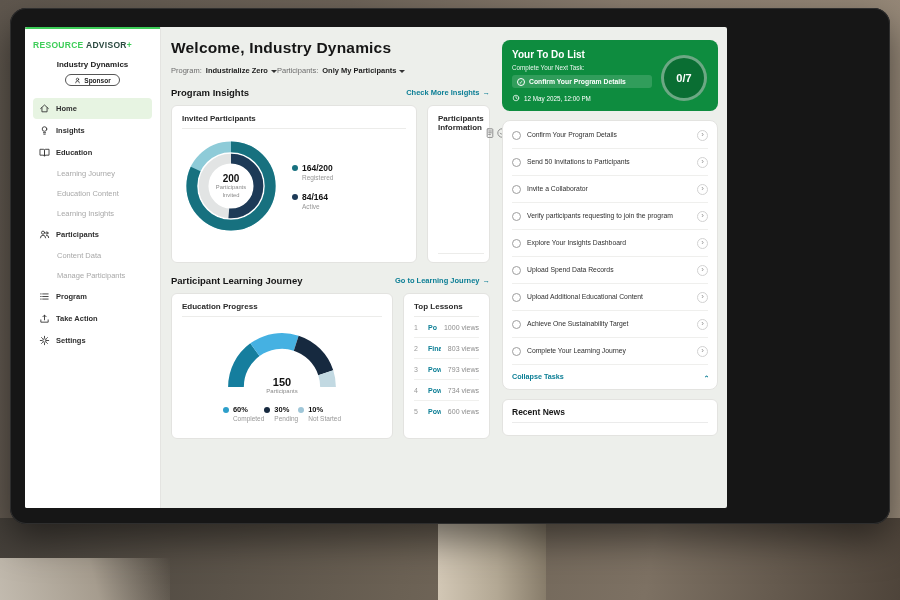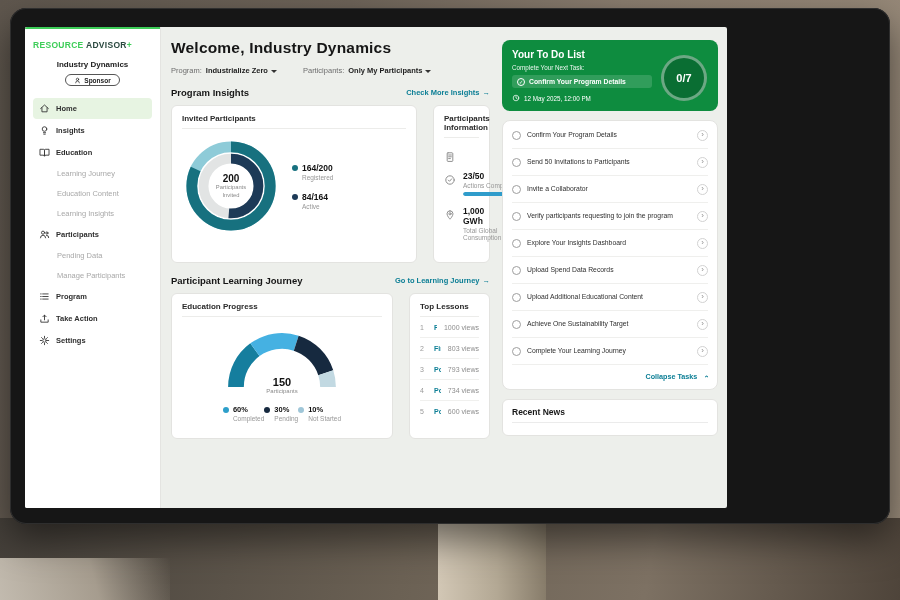--- a/index.html
+++ b/index.html
@@ -31,49 +31,49 @@
         color:#2e2e2e;border-radius:4px;margin-bottom:1px;cursor:pointer}
   .nav-item.active{background:#e7f4e2}
   .nav-item.sub{padding-left:24px;color:#a8a8a8;font-weight:normal}
   .ic{width:11px;height:11px;display:flex;align-items:center;justify-content:center;flex-shrink:0}
   .ic svg{width:11px;height:11px;stroke:#3a3a3a;fill:none;stroke-width:1;stroke-linecap:round;stroke-linejoin:round}
   .badge-pill svg{width:7px;height:7px;stroke:#222;fill:none;stroke-width:1.2;stroke-linecap:round}
 
   
   .main{flex:1;padding:12px 10px 12px 10px;min-width:0}
   .welcome{font-size:15.5px;font-weight:bold;color:#161616;letter-spacing:.2px}
-  .filters{display:flex;gap:26px;margin-top:9px;font-size:7.5px;align-items:center}
+  .filters{display:flex;margin-top:9px;font-size:7.5px;align-items:center}
   .filter{display:flex;align-items:center;gap:4px;cursor:pointer}
   .filter .lab{color:#6d6d6d}
   .filter .val{font-weight:bold;color:#1d1d1d;display:flex;align-items:center;gap:3px}
   .caret{width:0;height:0;border-left:3px solid transparent;border-right:3px solid transparent;
         border-top:3.5px solid #333;margin-top:1px}
   .sec-row{display:flex;justify-content:space-between;align-items:center;margin-top:12px;margin-bottom:7px}
   .sec-title{font-size:9.5px;font-weight:bold;color:#161616}
   .sec-link{font-size:7.5px;font-weight:bold;color:#0b7e95;display:flex;gap:3px;align-items:flex-start;cursor:pointer}
-  .cards{display:flex;gap:16px}
+  .cards{display:flex;gap:10px}
   .card{background:#fff;border:1px solid #e3e3e0;border-radius:6px;padding:8px 10px}
   .card-title{font-size:8px;font-weight:bold;color:#2a2a2a;padding-bottom:5px;border-bottom:1px solid #ececea}
   .row1 .card{height:158px}
   .row2 .card{height:146px}
 
   .invited{width:246px;flex-shrink:0}
   .donut-wrap{display:flex;align-items:center;gap:12px;padding-top:8px}
   .donut-box{position:relative;width:98px;height:98px;flex-shrink:0}
   .donut-box svg{width:98px;height:98px;display:block}
   .donut-center{position:absolute;inset:0;display:flex;flex-direction:column;align-items:center;justify-content:center;text-align:center}
   .donut-center .v{font-size:10px;font-weight:bold;color:#111}
   .donut-center .l{font-size:5.8px;color:#8b8b8b;width:42px;line-height:1.25}
   .legend-item{margin-bottom:11px}
   .legend-item:last-child{margin-bottom:0}
   .legend-line{display:flex;align-items:center;gap:4px;font-size:8.5px;font-weight:bold;color:#111}
   .dot{width:6px;height:6px;border-radius:50%;flex-shrink:0;background:#888}
   .legend-sub{font-size:6.5px;color:#979797;margin-left:10px;margin-top:1px}
 
-  .info{flex:1;display:flex;flex-direction:column;min-width:0}
+  .info{flex:1;display:flex;flex-direction:row;min-width:0}
   .stat{display:flex;gap:7px;margin-top:10px;align-items:flex-start}
   .sic{width:12px;height:12px;flex-shrink:0;margin-top:1px}
   .sic svg{width:12px;height:12px;stroke:#8f8f8f;fill:none;stroke-width:1;stroke-linecap:round;stroke-linejoin:round}
   .sv{font-size:8.5px;font-weight:bold;color:#141414}
   .sl{font-size:6.5px;color:#979797;margin-top:1px}
   .bar{width:124px;height:4px;background:#e2e7ea;border-radius:2px;margin-top:3px;overflow:hidden}
   .bar-fill{height:100%;background:#2f9ccb;border-radius:2px}
 
   .edu{width:222px;flex-shrink:0}
   .gauge-wrap{position:relative;width:128px;margin:8px auto 0}
@@ -104,21 +104,21 @@
   .tg-due svg{width:8px;height:8px;stroke:#fff;fill:none;stroke-width:1.1;stroke-linecap:round}
   .tg-ring{position:absolute;top:15px;right:11px;width:46px;height:46px;border-radius:50%;background:#0a6e33;
         border:3px solid rgba(255,255,255,.4);display:flex;align-items:center;justify-content:center;
         font-size:11px;font-weight:bold}
   .todo-list{background:#fff;border:1px solid #e3e3e0;border-radius:8px;margin-top:9px;padding:1px 9px}
   .task-row{display:flex;align-items:center;gap:6px;padding:7.5px 0;border-bottom:1px solid #efefed;cursor:pointer}
   .task-check{width:9px;height:9px;border:1.2px solid #9e9e9e;border-radius:50%;flex-shrink:0}
   .task-label{flex:1;font-size:6.8px;color:#2f2f2f;line-height:1.3}
   .task-chev{width:11px;height:11px;border:1px solid #d2d2d2;border-radius:50%;display:flex;align-items:center;
         justify-content:center;font-size:8px;color:#909090;flex-shrink:0;line-height:1}
-  .collapse-row{display:flex;justify-content:flex-end;align-items:center;gap:8px;padding:7px 0;
+  .collapse-row{display:flex;justify-content:space-between;align-items:center;gap:20px;padding:7px 0;
         font-size:7.2px;font-weight:bold;color:#0b7e95;cursor:pointer}
   .up-caret{display:inline-block;transform:rotate(-90deg);font-size:8px}
   .news-card{background:#fff;border:1px solid #e3e3e0;border-radius:6px;margin-top:9px;padding:7px 9px 12px}
   .news-title{font-size:8.5px;font-weight:bold;color:#161616;border-bottom:1px solid #ebebeb;padding-bottom:5px}
 </style>
 </head>
 <body>
 
 <div class="desk"></div>
 <div class="floor-light"></div>
@@ -182,21 +182,21 @@
               <svg viewBox="0 0 12 12">
                 <circle cx="4.4" cy="4" r="1.7"></circle>
                 <path d="M1.6 9.6 a2.8 2.8 0 0 1 5.6 0"></path>
                 <circle cx="8.6" cy="4.4" r="1.2"></circle>
                 <path d="M8.2 6.9 a2.3 2.3 0 0 1 2.4 2.5"></path>
               </svg>
             </span>
           <span>Participants</span>
         </div>
         <div class="nav-item sub">
-          <span>Pending Data</span>
+          <span>Content Data</span>
         </div>
         <div class="nav-item sub">
           <span>Manage Participants</span>
         </div>
         <div class="nav-item">
           <span class="ic">
               <svg viewBox="0 0 12 12">
                 <path d="M4 3.2 H10 M4 6 H10 M4 8.8 H10"></path>
                 <path d="M1.8 3.2 h.6 M1.8 6 h.6 M1.8 8.8 h.6"></path>
               </svg>

